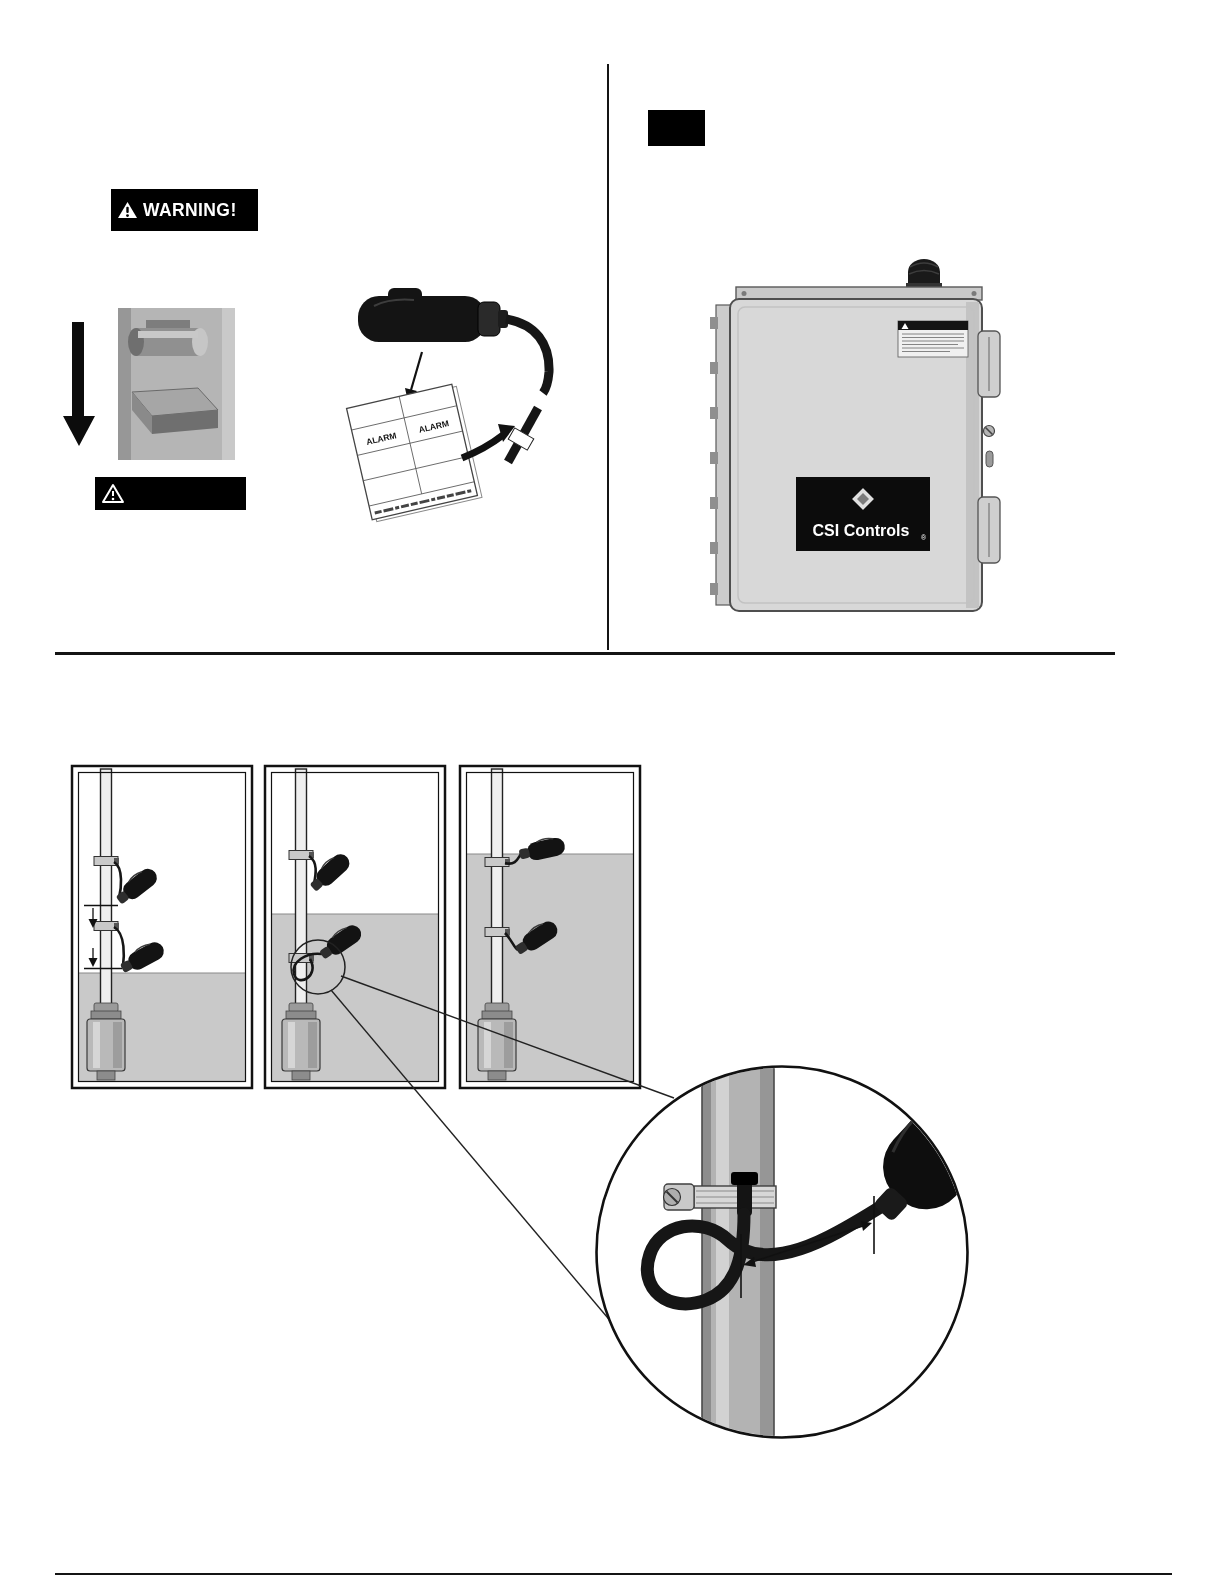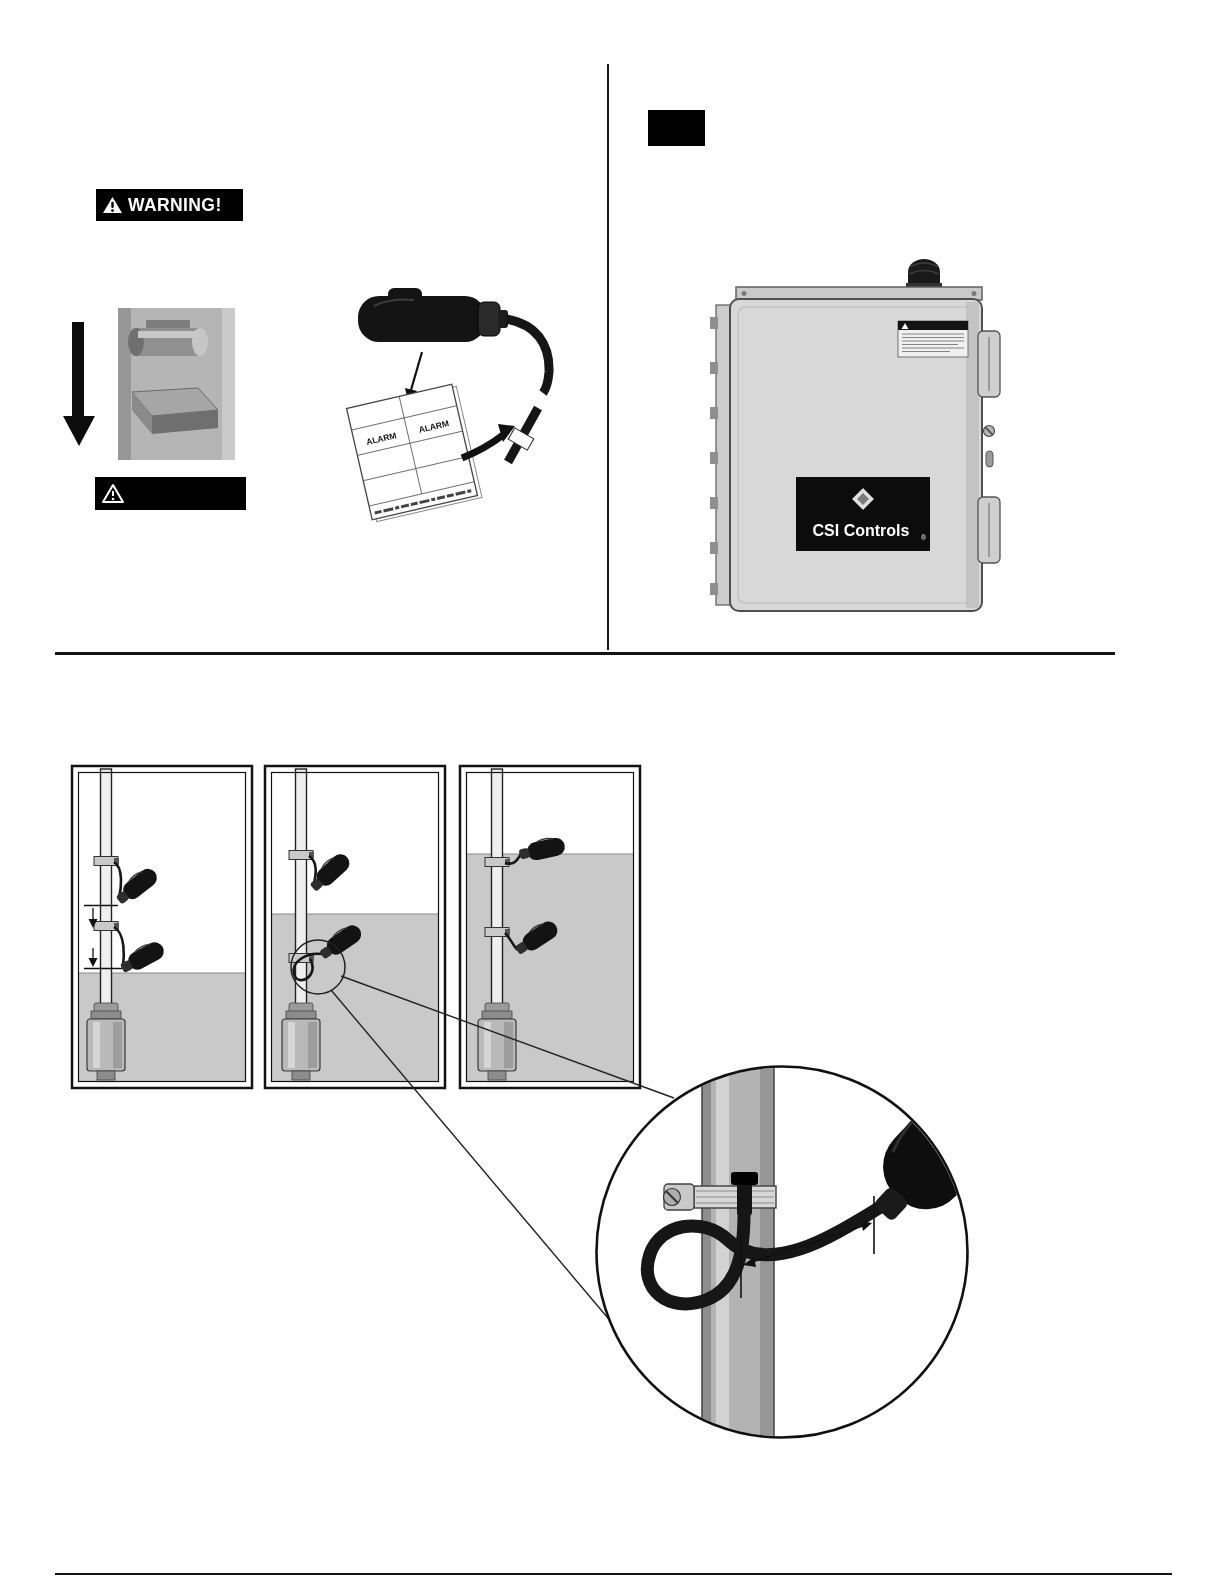--- a/index.html
+++ b/index.html
@@ -21,21 +21,21 @@
 </style>
 </head>
 <body>
 
 <div class="page">
 
   <div class="abs rule" style="left:607px; top:64px; width:2px; height:586px;"></div>
   <div class="abs rule" style="left:55px; top:652px; width:1060px; height:3px;"></div>
   <div class="abs rule" style="left:55px; top:1573px; width:1117px; height:2px;"></div>
 
-  <div class="abs banner" style="left:96px; top:189px; width:147px; height:32px;text-align:center;">
+  <div class="abs banner" style="left:111px; top:189px; width:147px; height:42px;text-align:center;">
     <svg width="21" height="18" viewBox="0 0 21 18">
       <path d="M10.5 1 L20 17 L1 17 Z" fill="#ffffff"></path>
       <rect x="9.3" y="5.8" width="2.4" height="6.2" rx="1" fill="#000"></rect>
       <circle cx="10.5" cy="14.6" r="1.4" fill="#000"></circle>
     </svg>
     <span class="txt">WARNING!</span>
   </div>
 
   <div class="abs banner" style="left:95px; top:477px; width:151px; height:33px;">
     <svg width="24" height="21" viewBox="0 0 24 21">

